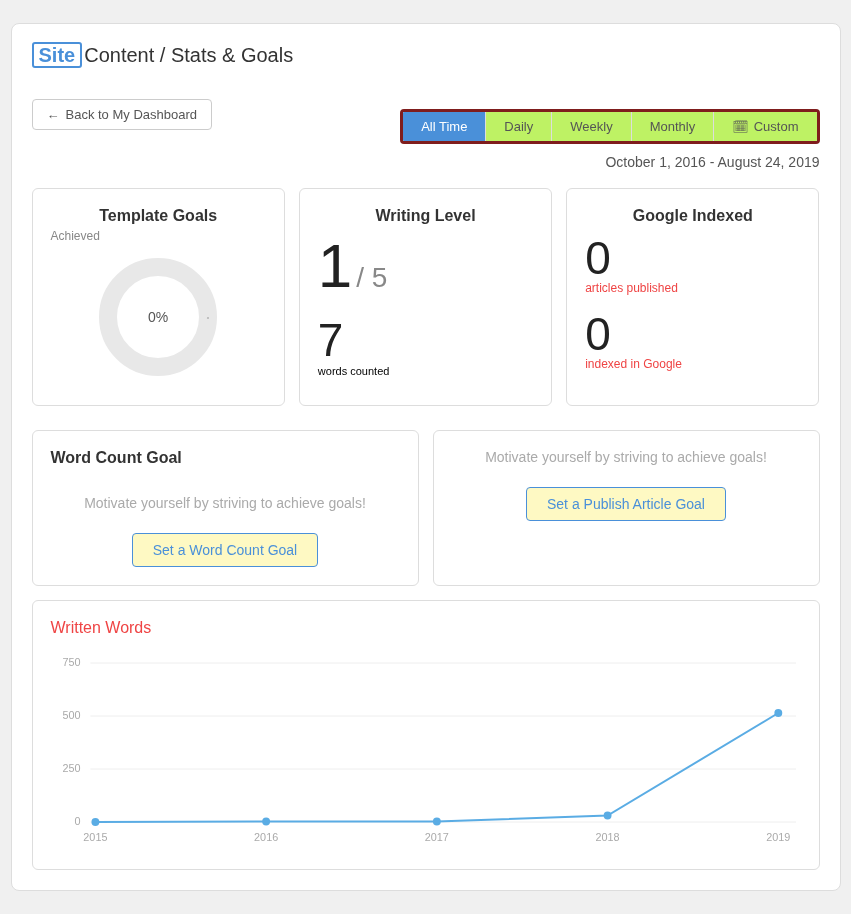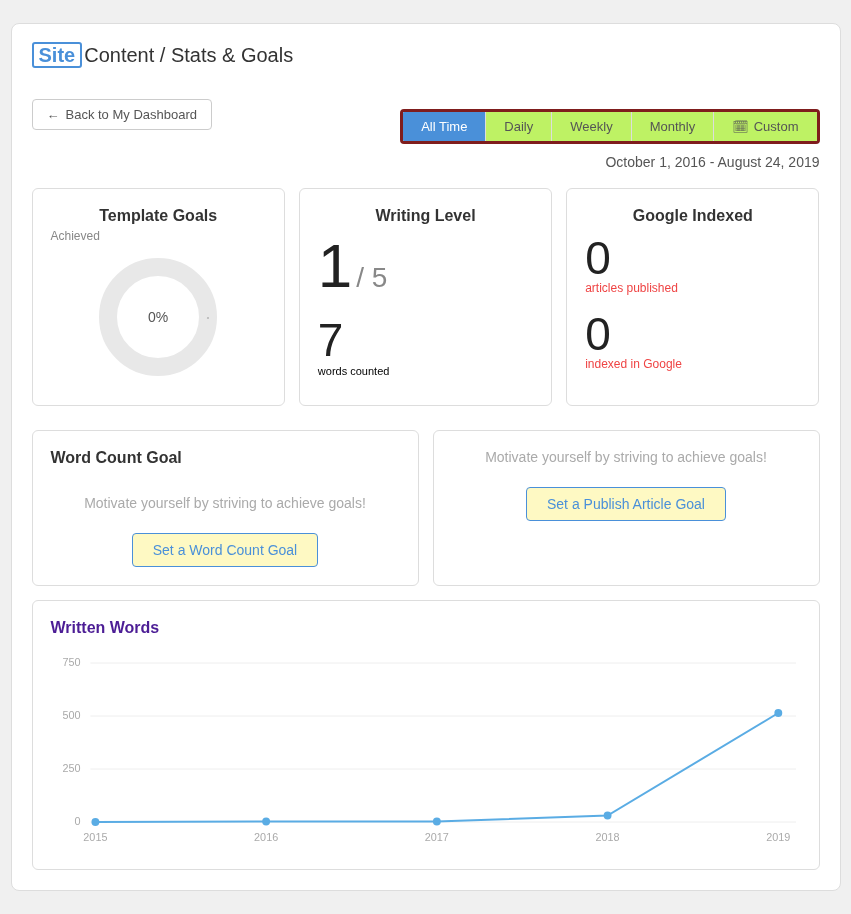--- a/index.html
+++ b/index.html
@@ -204,22 +204,22 @@
       cursor: pointer;
     }
     
     .chart-card {
       border: 1px solid #ddd;
       border-radius: 6px;
       padding: 18px;
     }
     .chart-title {
       font-size: 16px;
-      font-weight: 700;
-      color: #4c1d95;
+      font-weight: 400;
+      color: #ef4444;
       margin-bottom: 14px;
     }
     .chart-area {
       position: relative;
       height: 200px;
       text-align: right;
     }
     svg.chart-svg {
       width: 100%;
       height: 100%;

